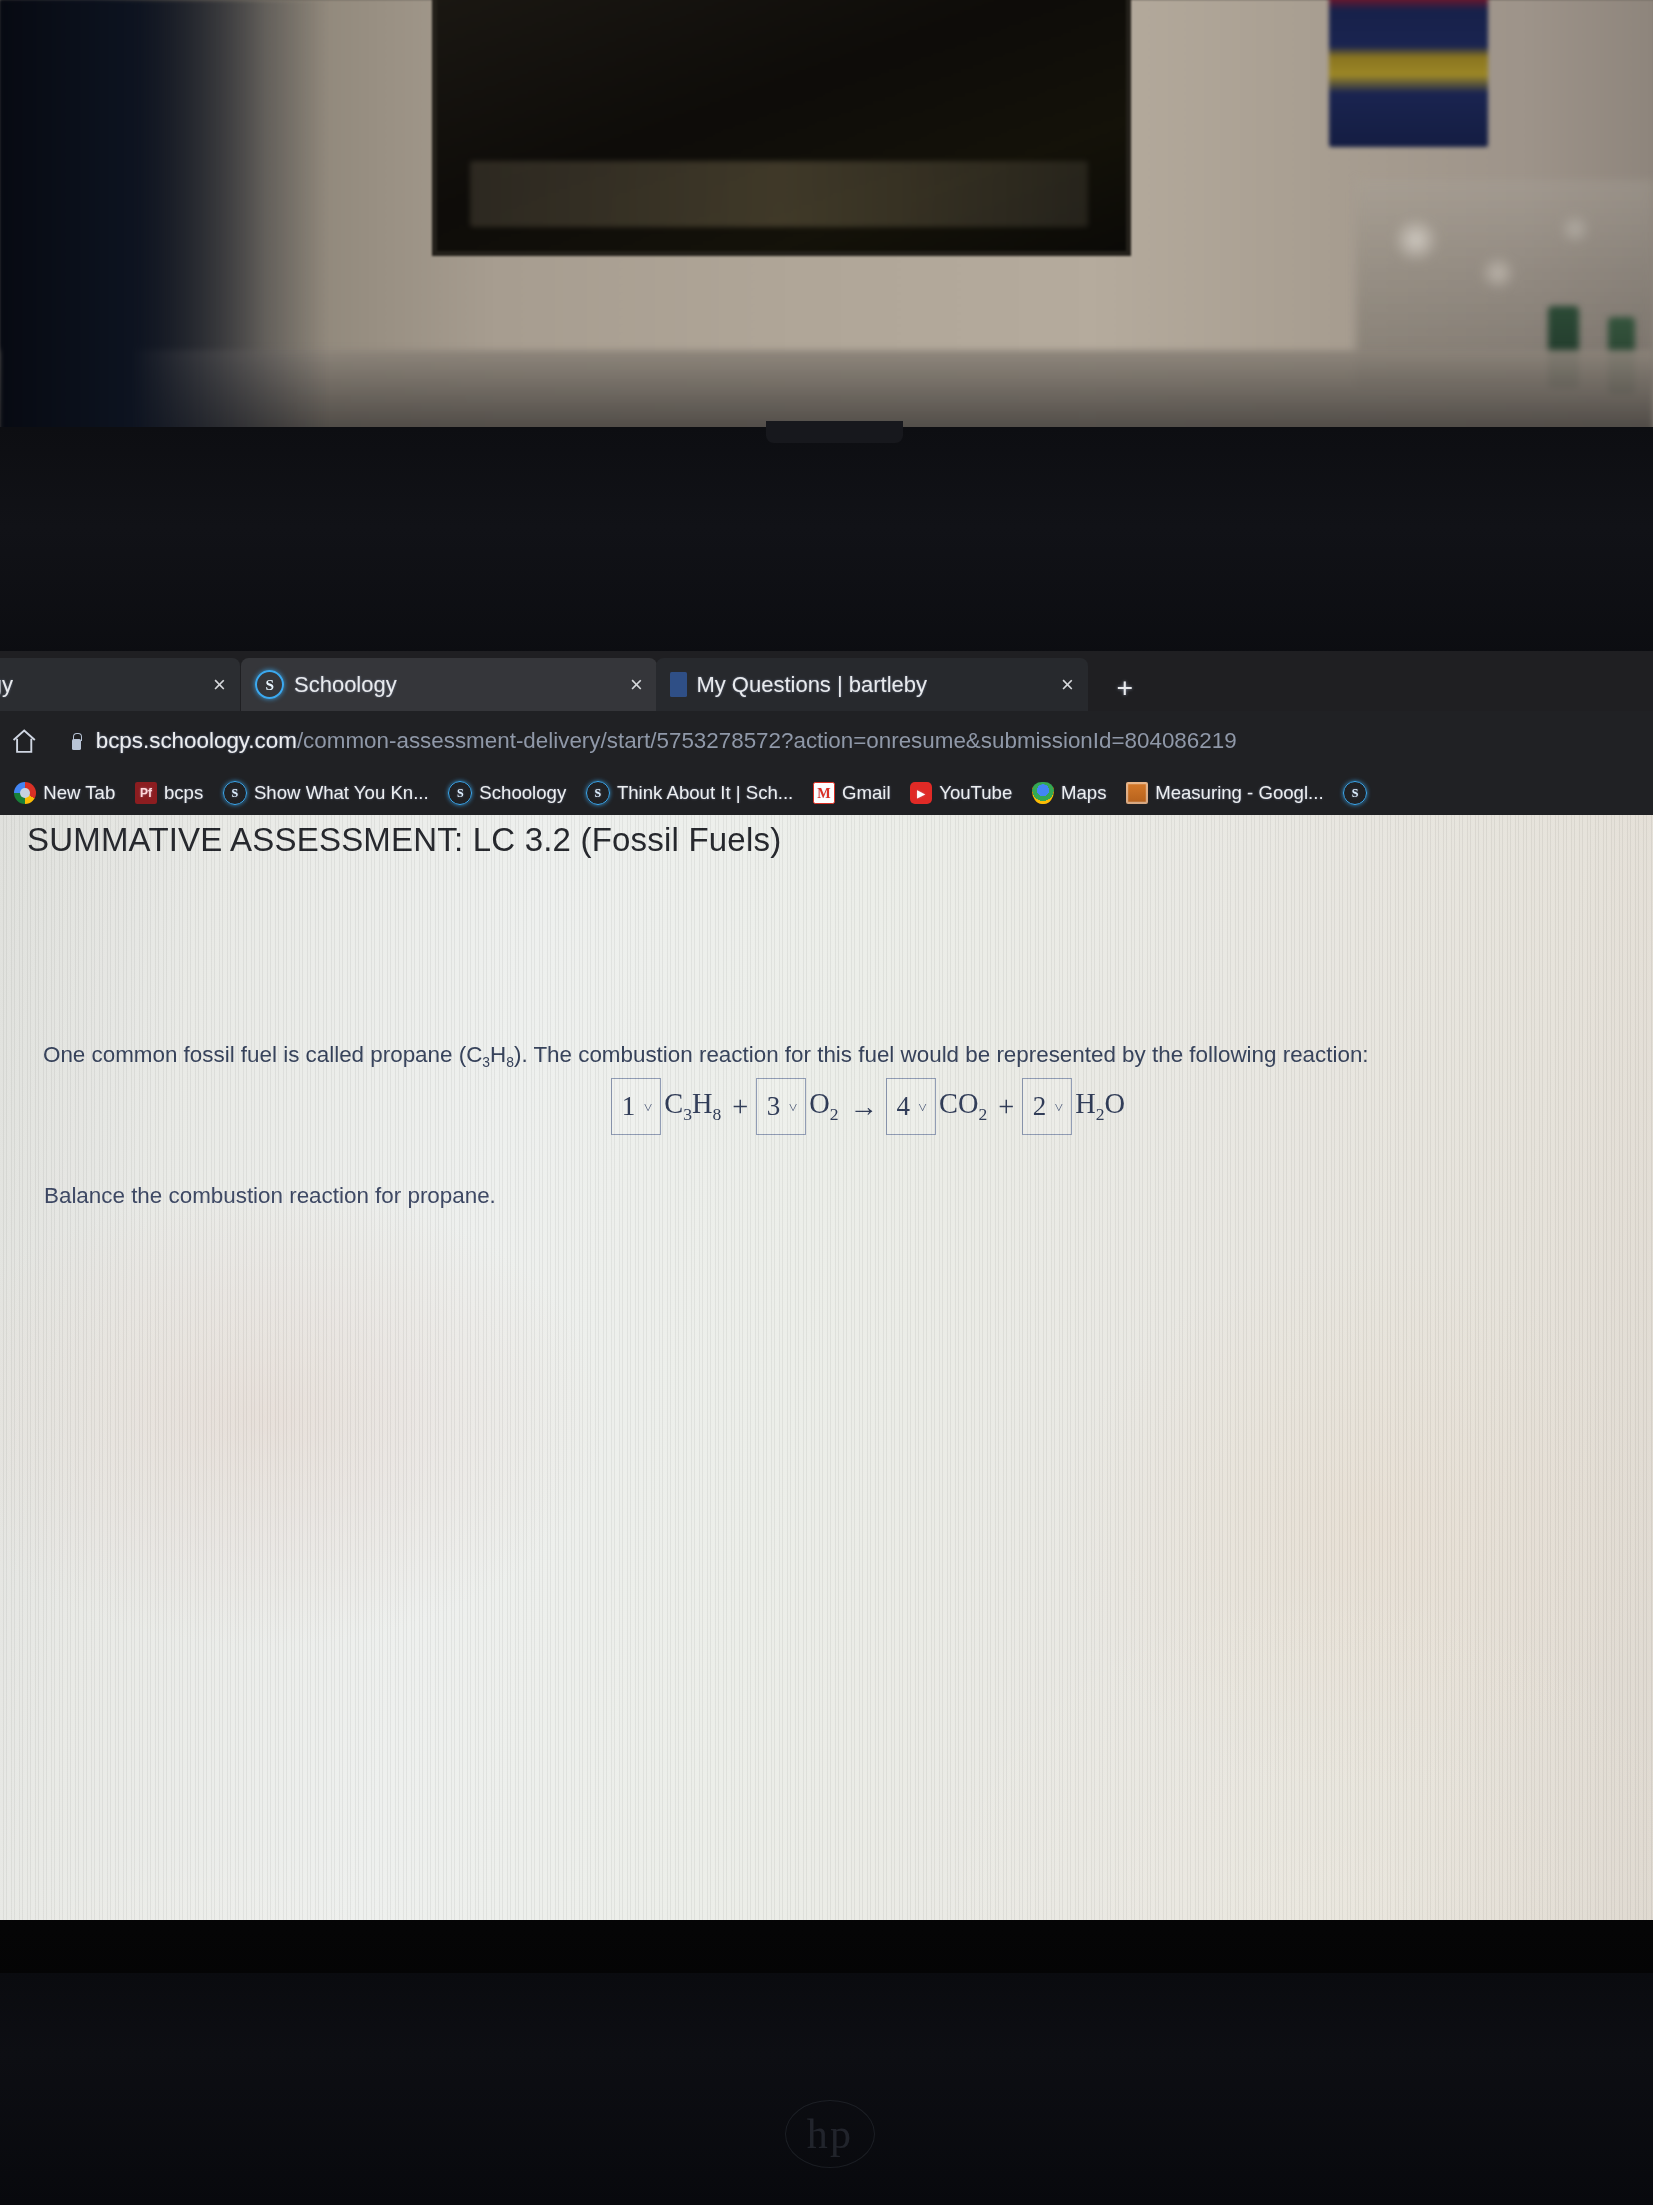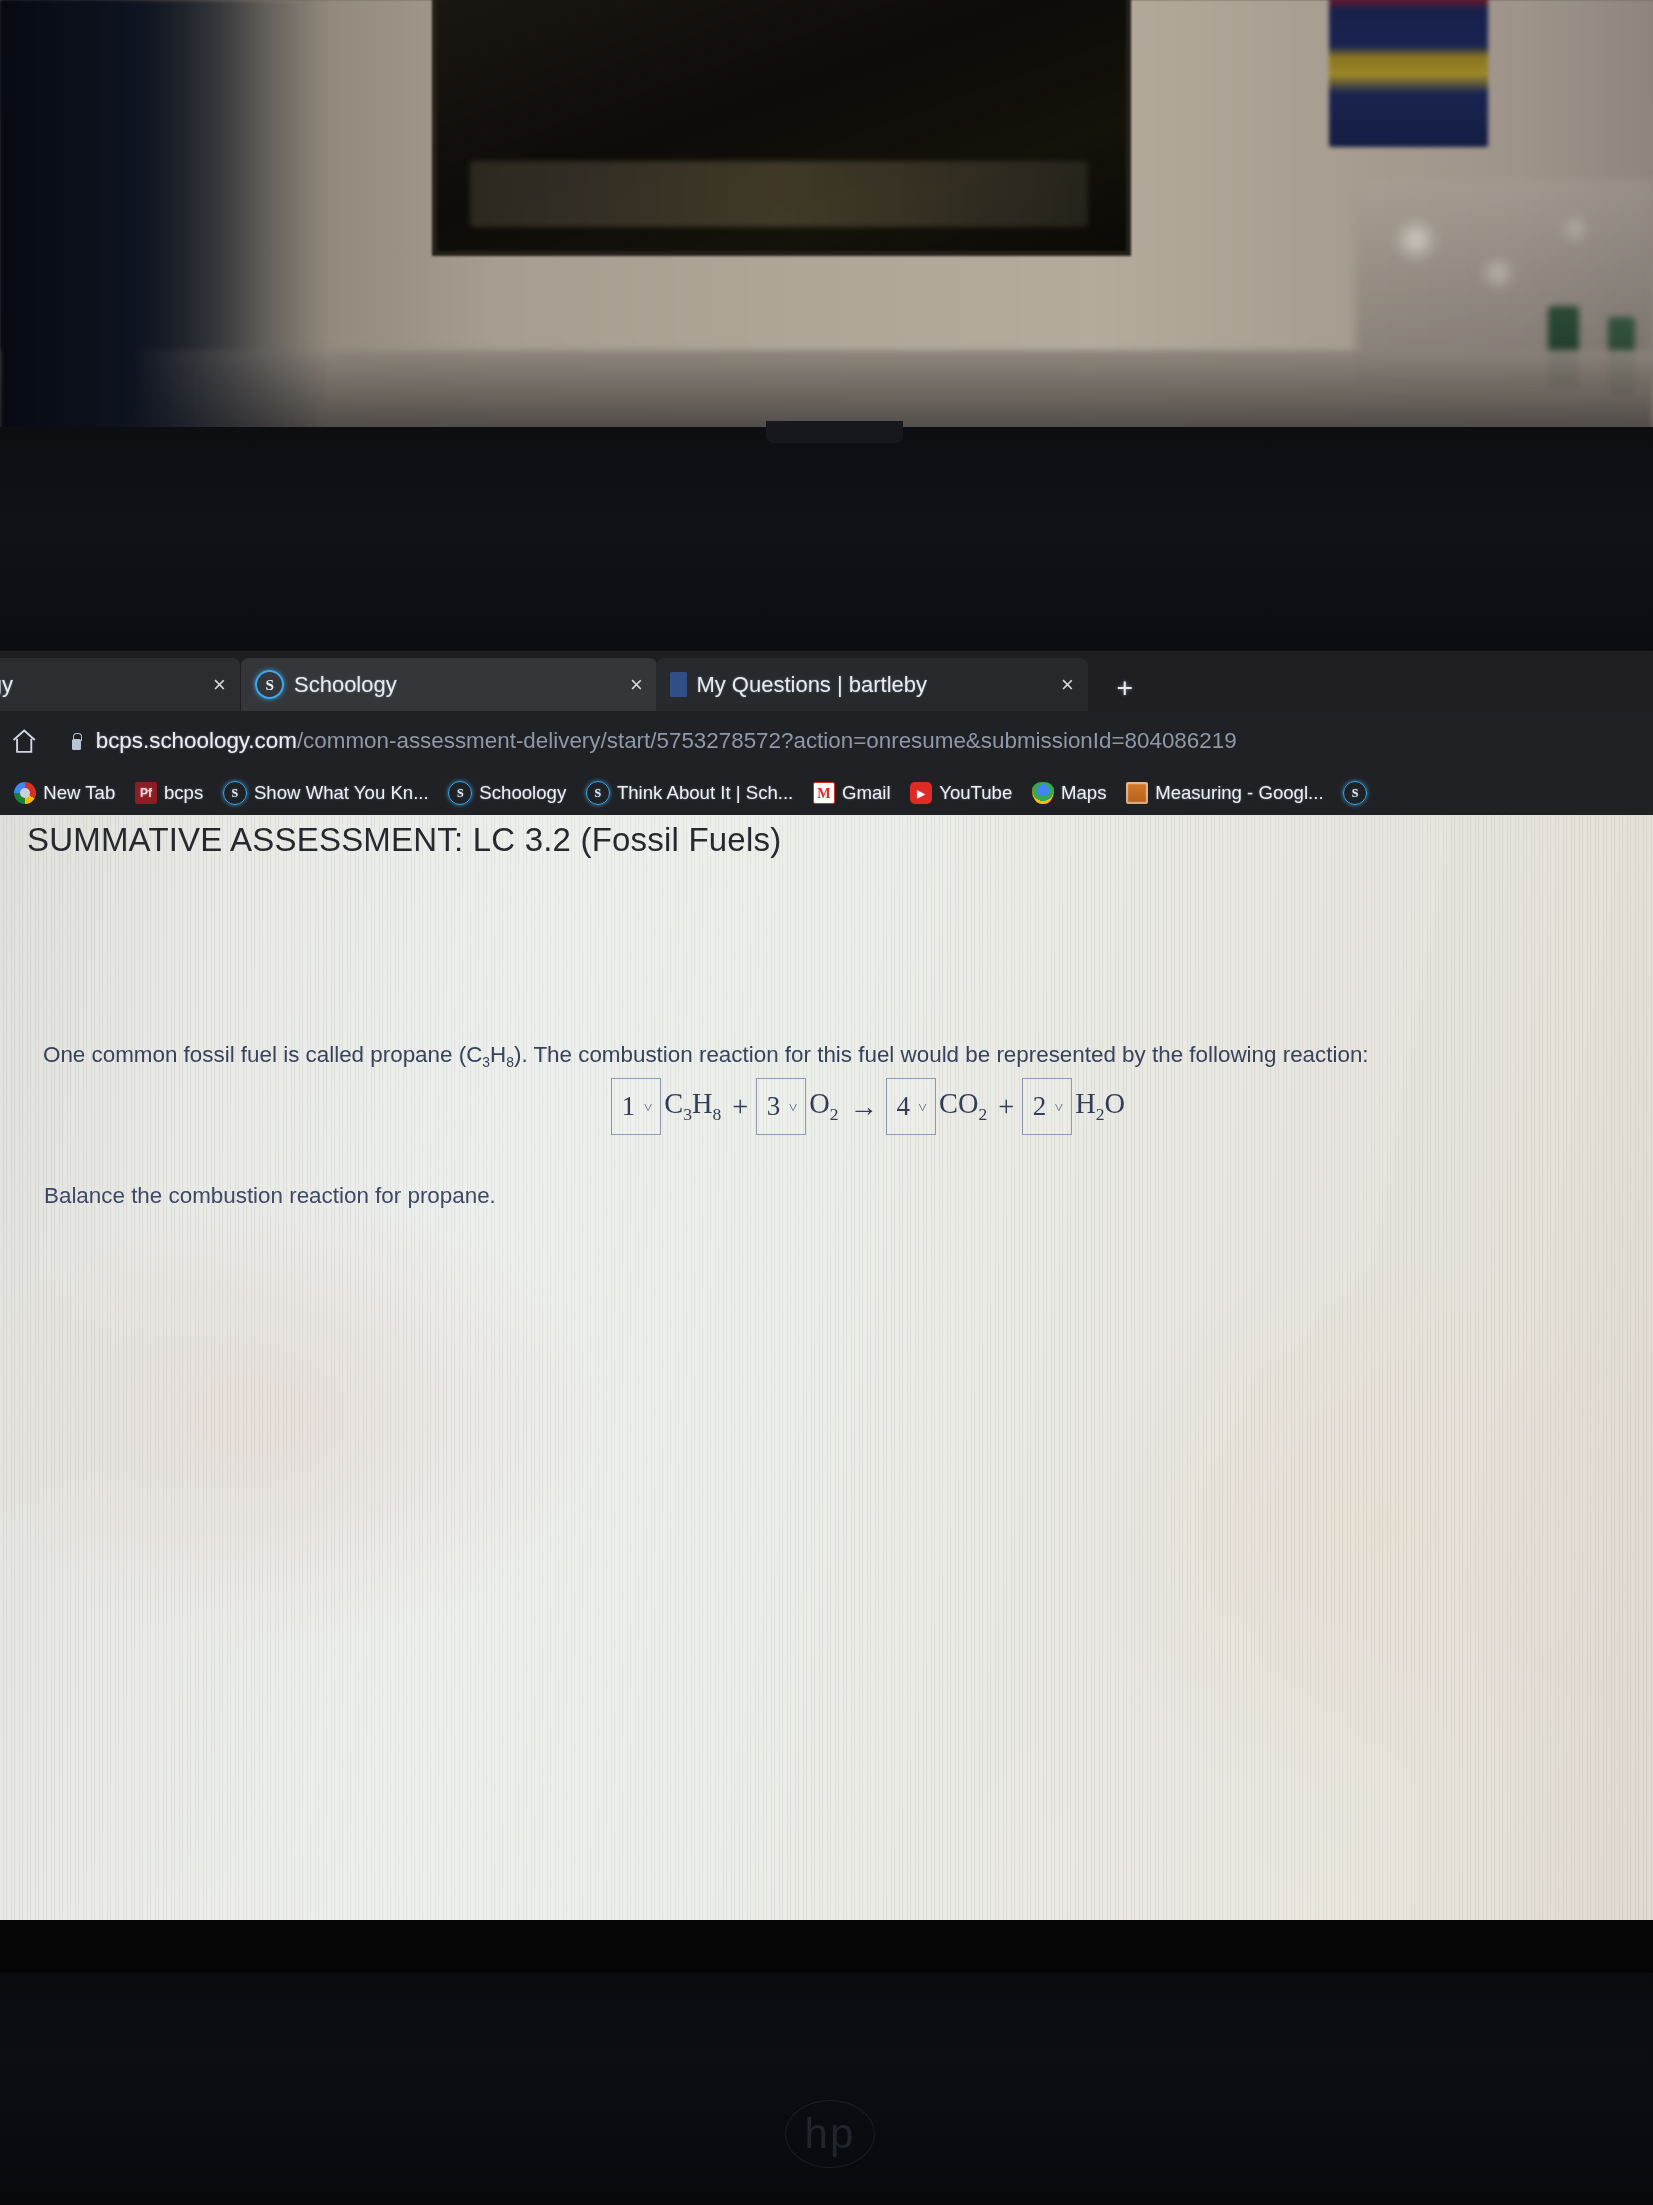--- a/index.html
+++ b/index.html
@@ -302,21 +302,21 @@
     background: linear-gradient(180deg, #0a0b0f 0%, #0d0e13 35%, #08090d 100%);
   }
   #hp-logo {
     position: absolute;
     left: 785px; top: 2100px;
     width: 88px; height: 66px;
     border-radius: 50%;
     border: 1.6px solid rgba(120,128,145,0.16);
     color: rgba(140,150,170,0.18);
     font-size: 42px;
-    font-family: Liberation Sans, sans-serif;
+    font-family: Liberation Serif, serif;
     display: flex; align-items: center; justify-content: center;
     letter-spacing: 2.2px;
   }
   #screen-glare {
     position: absolute;
     left: 0; top: 651px; width: 1654px; height: 1269px;
     pointer-events: none;
     background:
       radial-gradient(ellipse 602px 492px at 1313px 1258px, rgba(255,250,235,0.13), transparent 72%),
       radial-gradient(ellipse 492px 383px at 219px 1422px, rgba(255,245,230,0.09), transparent 72%);

